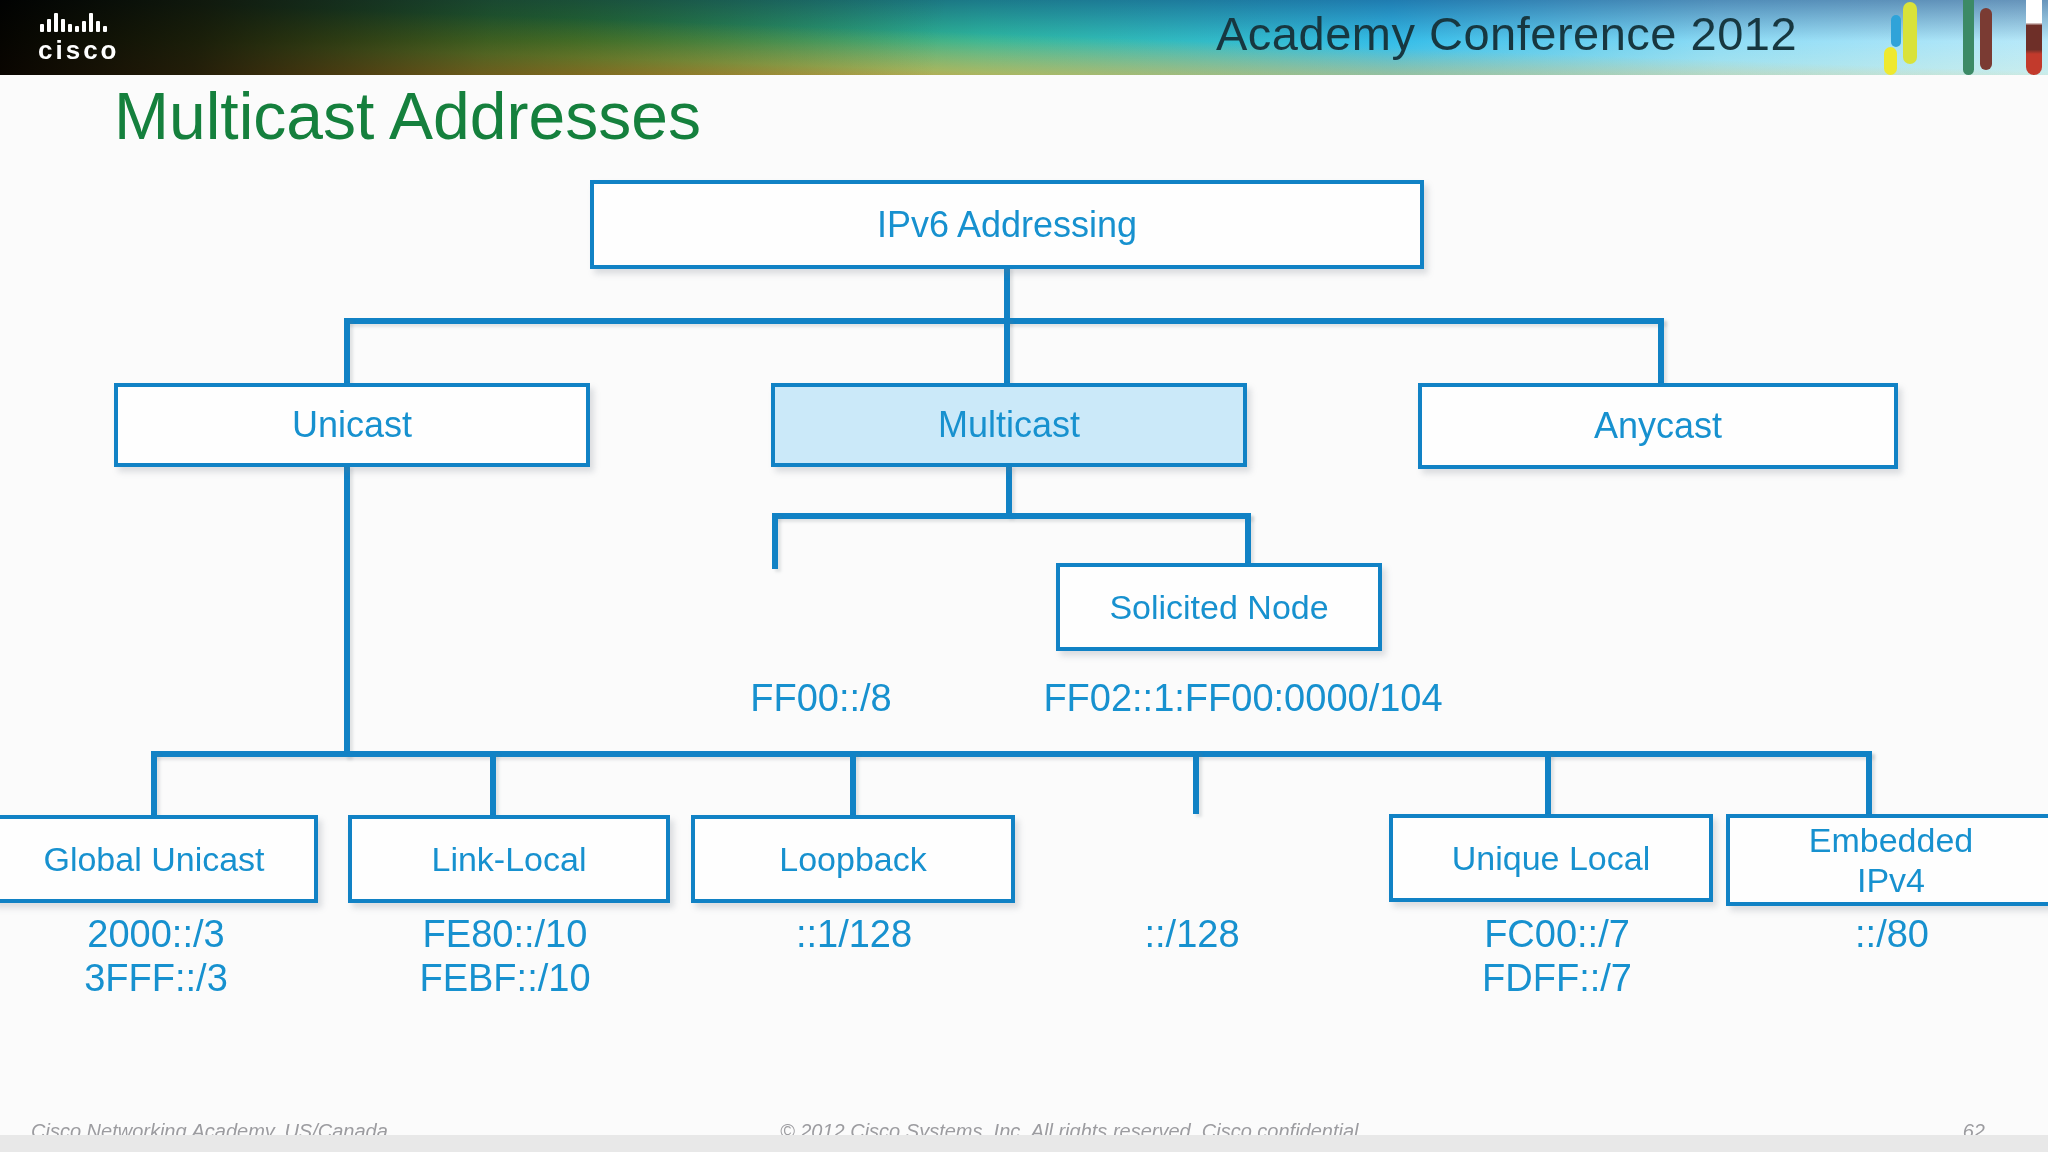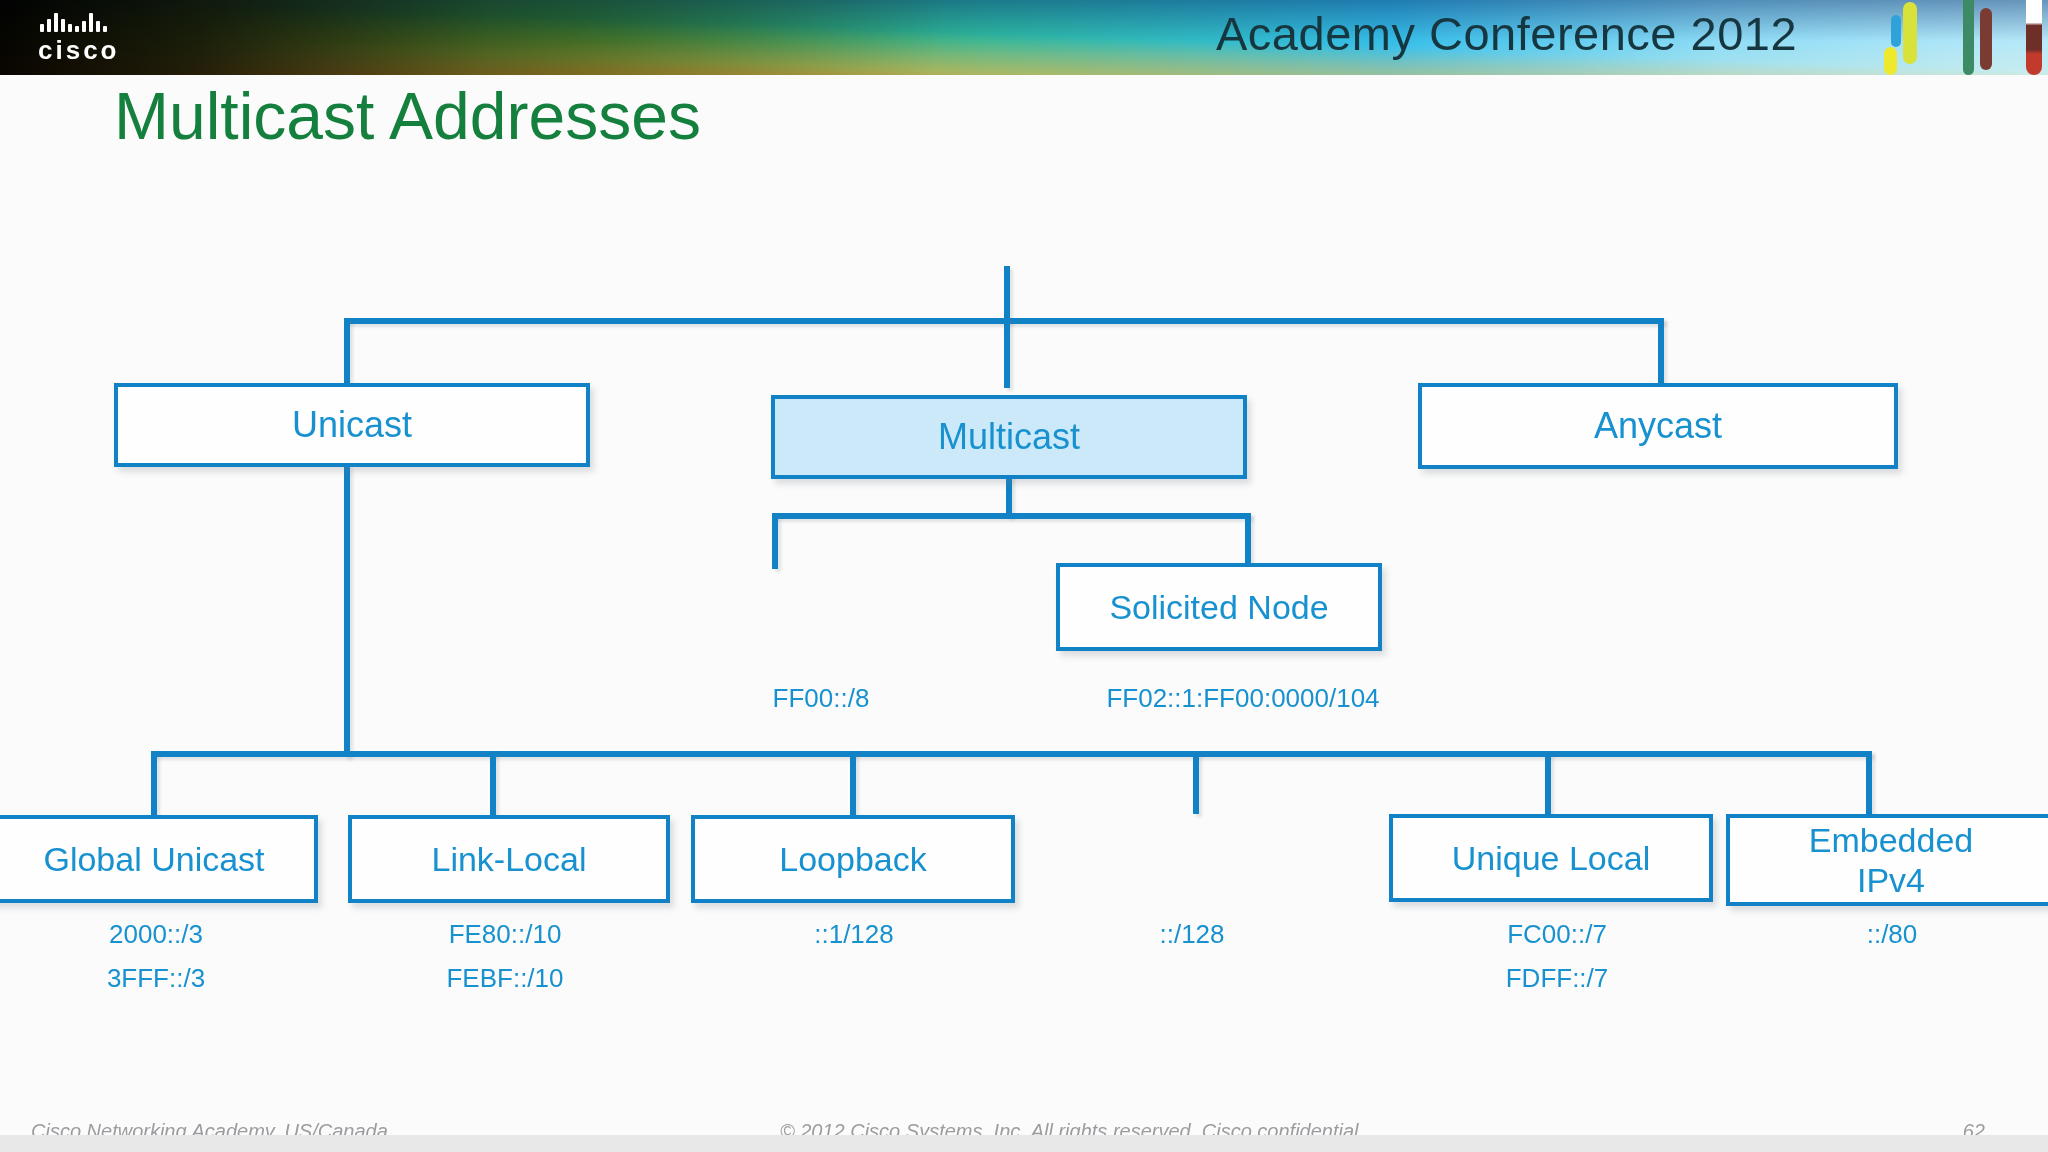--- a/index.html
+++ b/index.html
@@ -39,21 +39,21 @@
     box-shadow:4px 5px 6px rgba(110,120,130,0.22);
   }
   .box.hl{background:#cbe9f9;}
   .box.sm{font-size:34px;}
   .line{
     position:absolute;background:#1182c5;
     box-shadow:3px 3px 3px rgba(110,120,130,0.18);
   }
   .addr{
     position:absolute;transform:translateX(-50%);
-    color:#1791cf;font-size:26px;line-height:44px;text-align:center;white-space:nowrap;
+    color:#1791cf;font-size:38px;line-height:44px;text-align:center;white-space:nowrap;
   }
   
   .footer-text{position:absolute;color:#9c9ca0;font-size:20px;white-space:nowrap;font-style:italic;}
   #footer-left{left:31px;top:1120px;}
   #footer-center{left:1072px;top:1120px;transform:translateX(-50%);}
   #footer-page{left:1985px;top:1120px;transform:translateX(-100%);}
 </style>
 </head>
 <body>
 
@@ -100,25 +100,28 @@
 
   <div class="line" style="left:344px;top:465px;width:6px;height:292px;"></div>
   <div class="line" style="left:151px;top:751px;width:1721px;height:6px;"></div>
   <div class="line" style="left:151px;top:751px;width:6px;height:68px;"></div>
   <div class="line" style="left:490px;top:751px;width:6px;height:68px;"></div>
   <div class="line" style="left:850px;top:751px;width:6px;height:68px;"></div>
   <div class="line" style="left:1193px;top:751px;width:6px;height:63px;"></div>
   <div class="line" style="left:1545px;top:751px;width:6px;height:67px;"></div>
   <div class="line" style="left:1866px;top:751px;width:6px;height:67px;"></div>
 
+  <div class="box" style="left:590px;top:180px;width:834px;height:89px;">
+    <span>IPv6 Addressing</span>
+  </div>
 
   <div class="box" style="left:114px;top:383px;width:476px;height:84px;">
     <span>Unicast</span>
   </div>
-  <div class="box hl" style="left:771px;top:383px;width:476px;height:84px;margin-top:12px;">
+  <div class="box hl" style="left:771px;top:383px;width:476px;height:84px;">
     <span>Multicast</span>
   </div>
   <div class="box" style="left:1418px;top:383px;width:480px;height:86px;">
     <span>Anycast</span>
   </div>
 
   <div class="box sm" style="left:1056px;top:563px;width:326px;height:88px;">
     <span>Solicited Node</span>
   </div>
   <div class="addr" style="left:821px;top:676px;">

